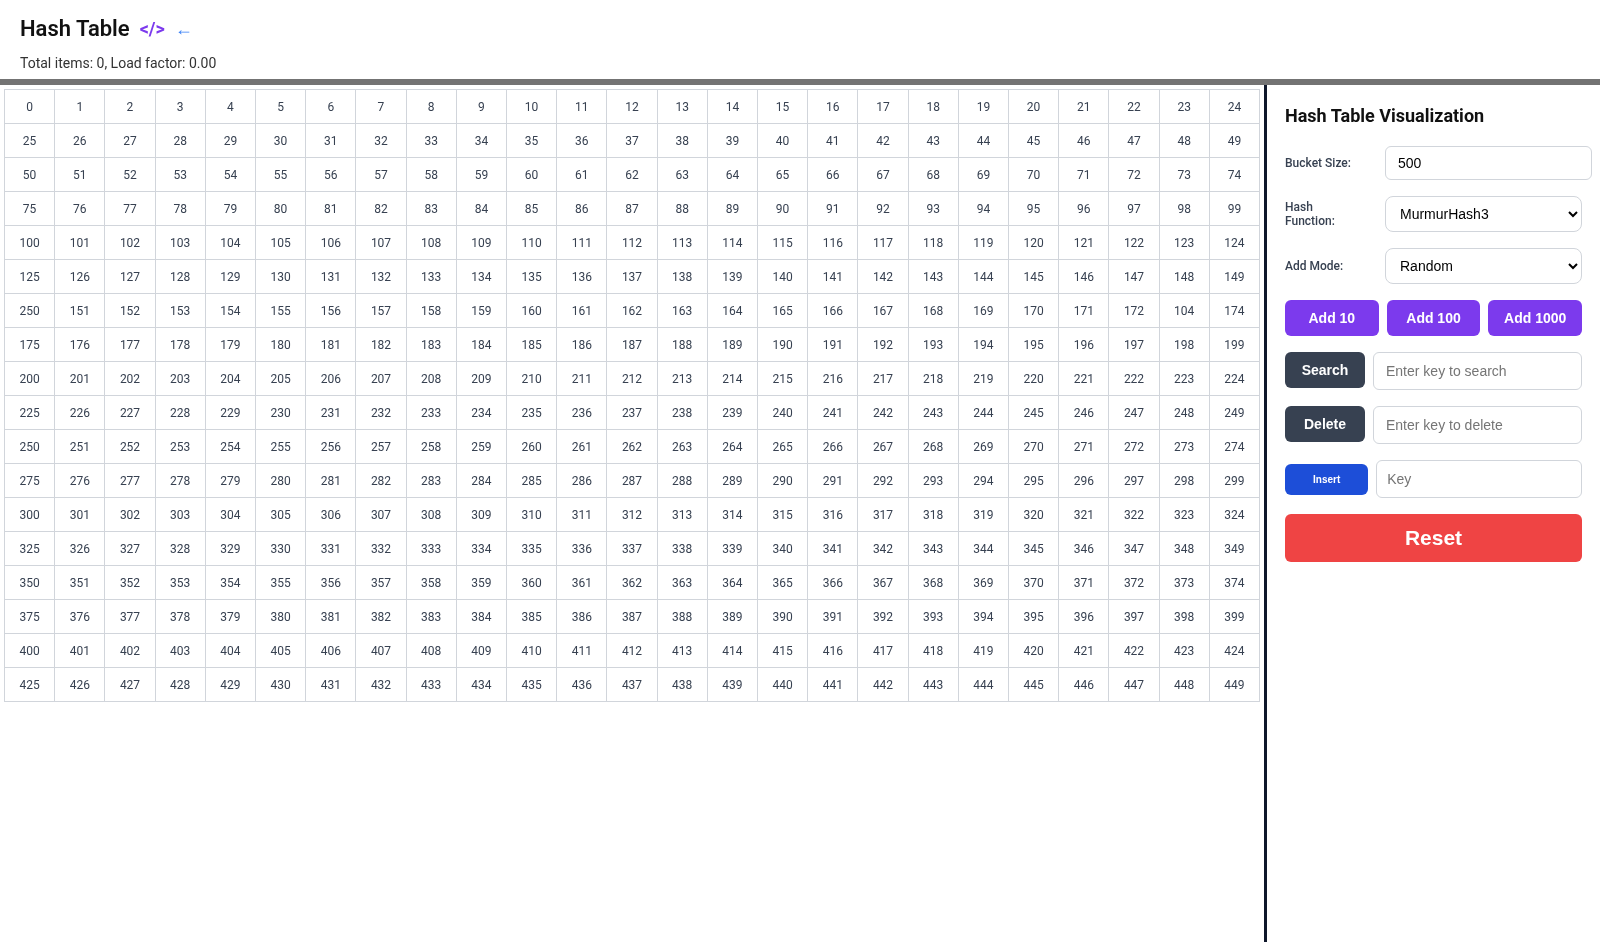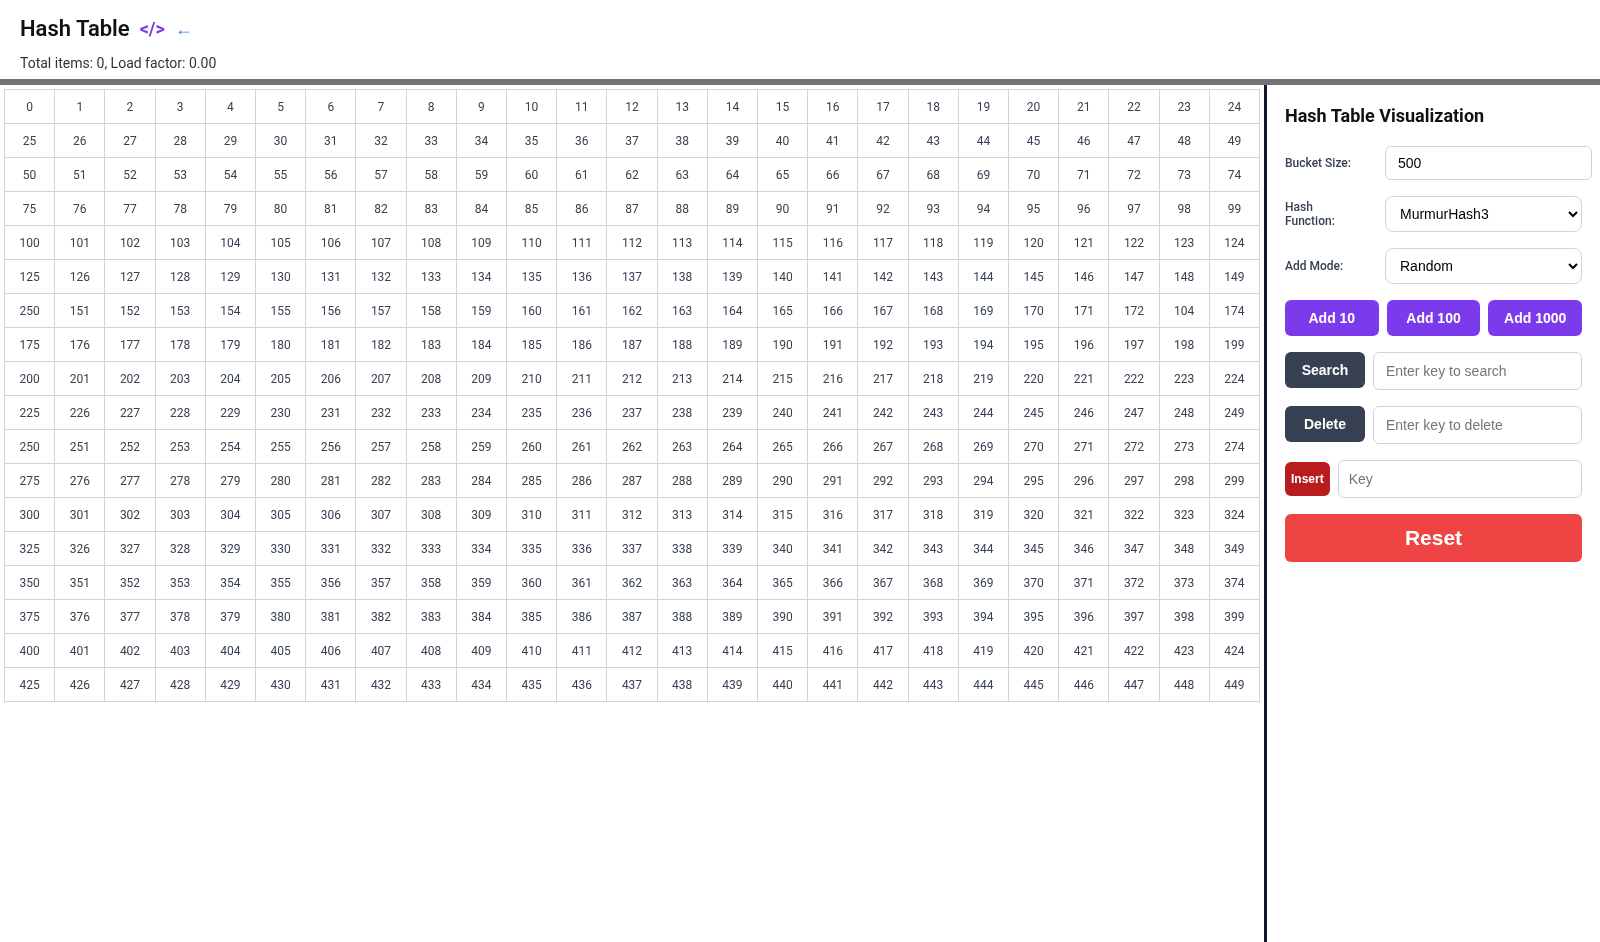--- a/index.html
+++ b/index.html
@@ -185,27 +185,27 @@
     }
 
     
     .insert-row {
       display: flex;
       align-items: center;
       gap: 8px;
     }
 
     .btn-insert {
-      padding: 10px 6px;
+      padding: 10px 28px;
       border: none;
       border-radius: 6px;
-      font-size: 12px;
+      font-size: 10px;
       font-weight: 600;
       cursor: pointer;
-      background: #b91c1c;
+      background: #1d4ed8;
       color: #fff;
     }
 
     .insert-key-input {
       flex: 1;
       border: 1px solid #d1d5db;
       border-radius: 6px;
       padding: 10px 10px;
       font-size: 14px;
       outline: none;

